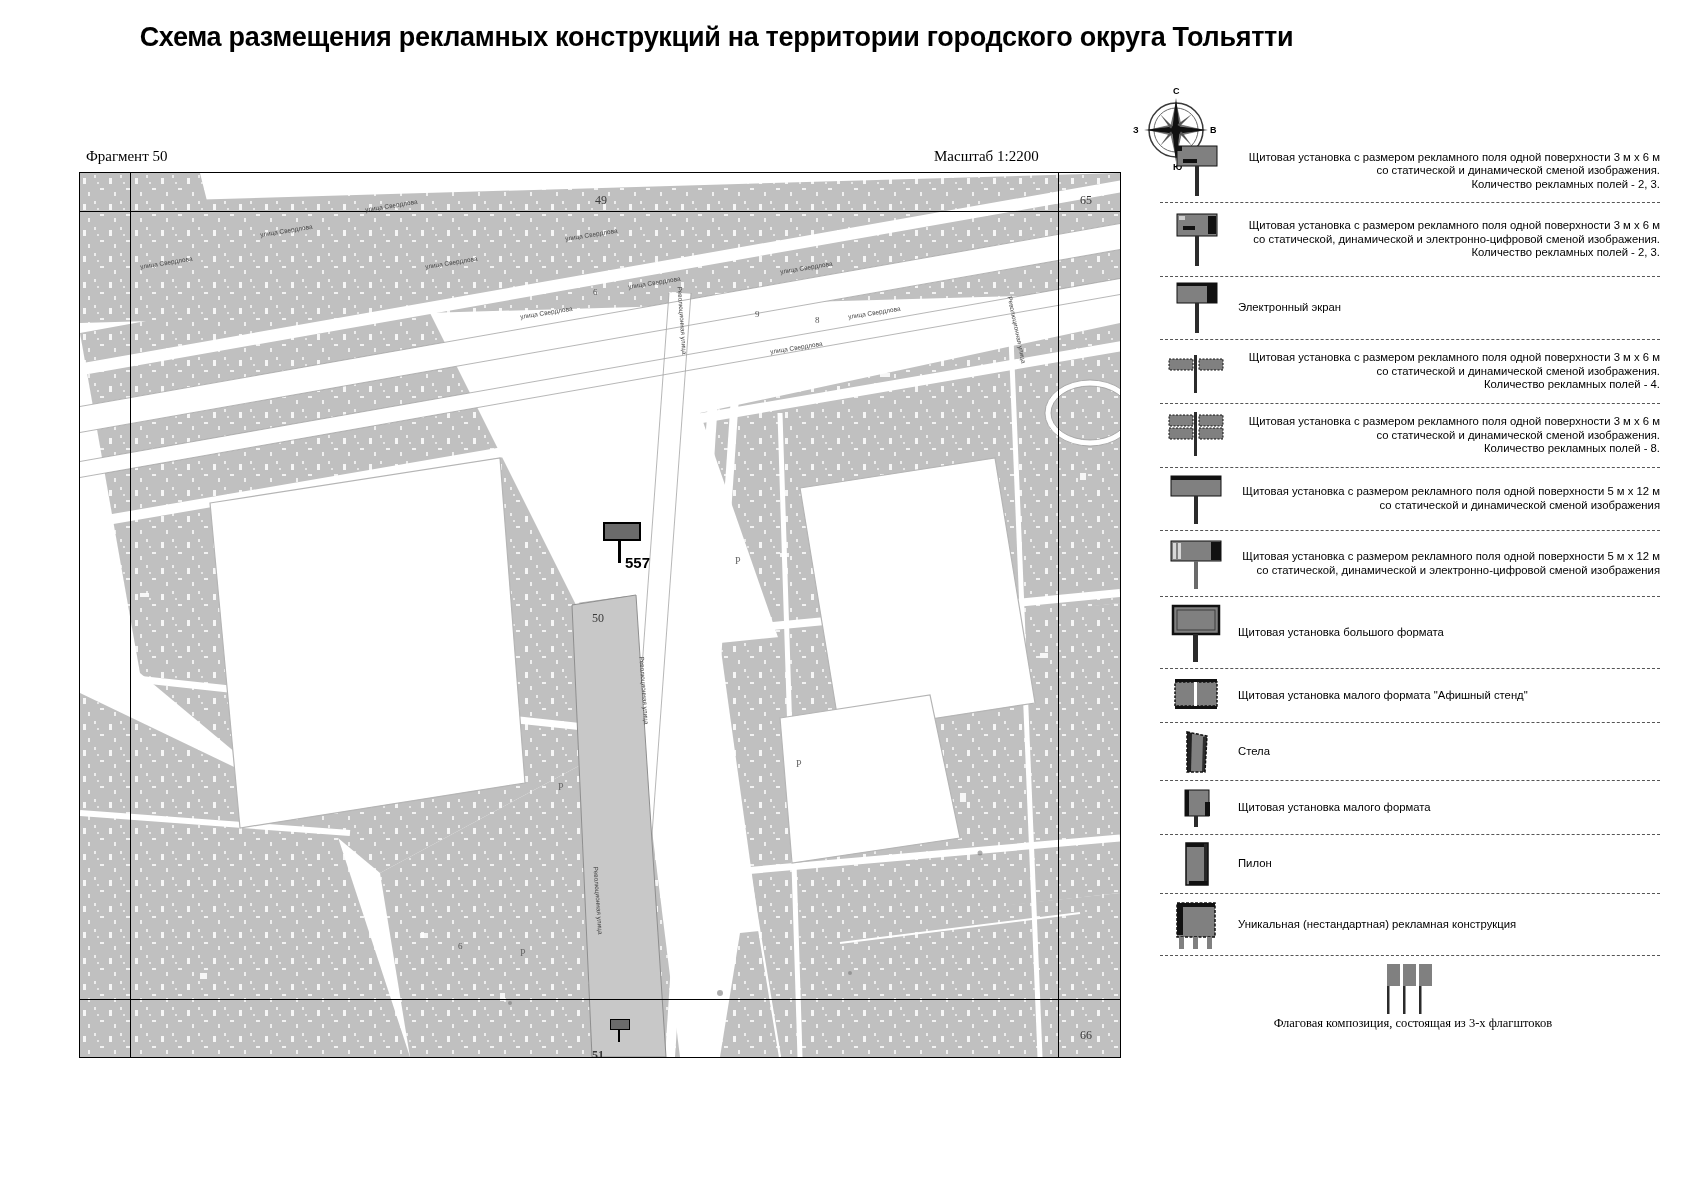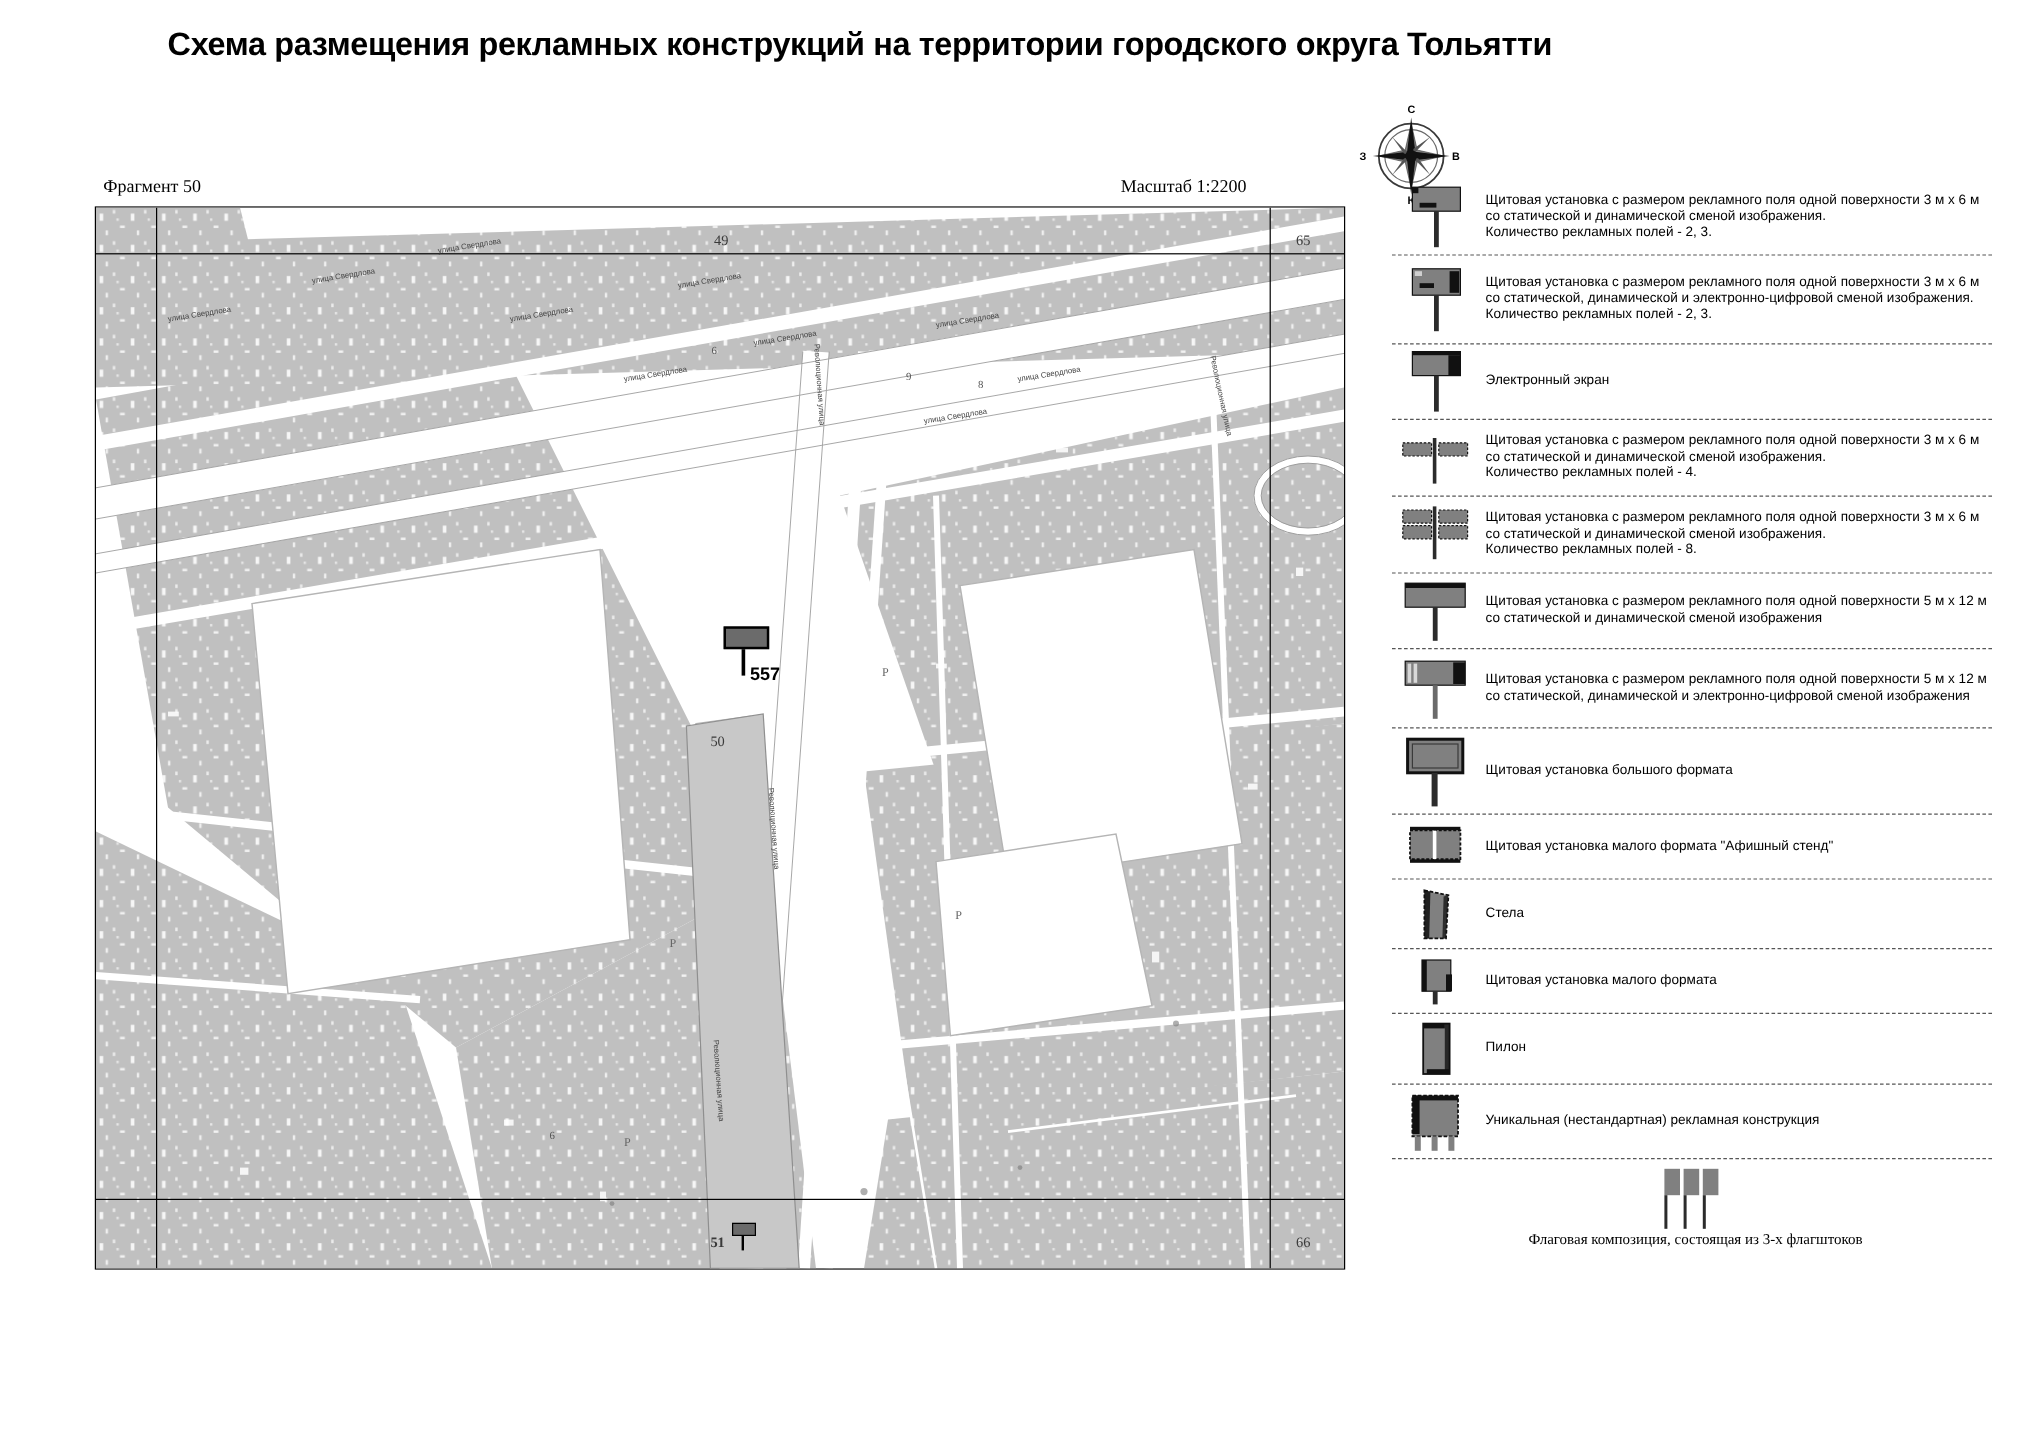--- a/index.html
+++ b/index.html
@@ -60,21 +60,21 @@
   .ad-marker .pole{width:3px;height:22px;background:#000;margin-left:15px;}
   .ad-marker .num{
     position:absolute;left:22px;top:32px;font-family:"Liberation Sans",sans-serif;
     font-weight:bold;font-size:15px;color:#000;
   }
   .ad-marker-small{position:absolute;}
   .ad-marker-small .board{width:18px;height:9px;background:#6b6b6b;border:1.5px solid #000;}
   .ad-marker-small .pole{width:2px;height:12px;background:#000;margin-left:8px;}
 
   
-  .legend{position:absolute;left:1160px;top:150px;width:500px;}
+  .legend{position:absolute;left:1160px;top:140px;width:500px;text-align:right;}
   .legend-row{
     display:flex;align-items:center;border-bottom:1px dashed #555;
     padding:4px 0;min-height:40px;box-sizing:border-box;
   }
   .legend-row:last-child{border-bottom:none;flex-direction:column;}
   .legend-icon{
     width:72px;min-width:72px;height:100%;display:flex;align-items:center;
     justify-content:center;position:relative;
   }
   .legend-text{
@@ -232,21 +232,21 @@
 
   <div class="grid-v" style="left:50px;"></div>
   <div class="grid-v" style="left:978px;"></div>
   <div class="grid-h" style="top:38px;"></div>
   <div class="grid-h" style="top:826px;"></div>
 
   <div class="cellnum" style="left:515px;top:20px;">49</div>
   <div class="cellnum" style="left:1000px;top:20px;">65</div>
   <div class="cellnum" style="left:512px;top:438px;">50</div>
   <div class="cellnum" style="left:1000px;top:855px;">66</div>
-  <div class="cellnum" style="left:512px;top:855px;font-weight:bold;">51</div>
+  <div class="cellnum" style="left:512px;top:875px;font-weight:bold;">51</div>
 
   <div class="blocknum" style="left:513px;top:114px;">6</div>
   <div class="blocknum" style="left:735px;top:142px;">8</div>
   <div class="blocknum" style="left:675px;top:136px;">9</div>
   <div class="blocknum" style="left:378px;top:768px;">6</div>
 
   <div class="pmark" style="left:655px;top:382px;">P</div>
   <div class="pmark" style="left:716px;top:585px;">P</div>
   <div class="pmark" style="left:478px;top:608px;">P</div>
   <div class="pmark" style="left:440px;top:774px;">P</div>

